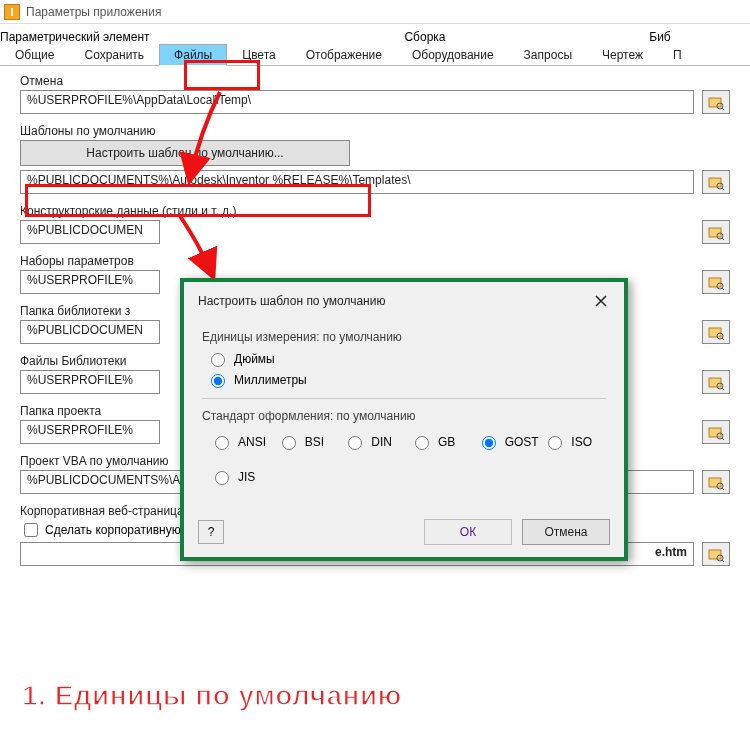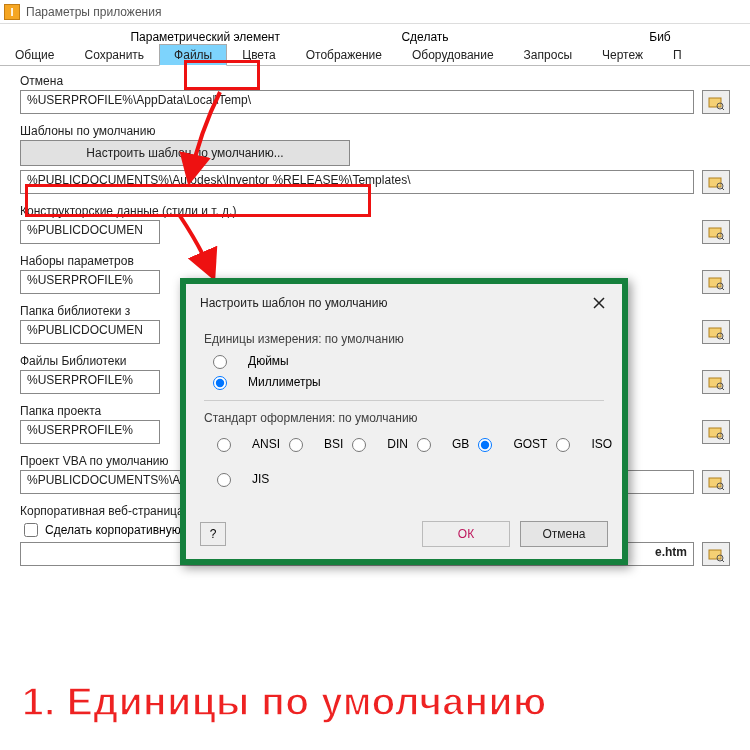--- a/index.html
+++ b/index.html
@@ -18,49 +18,49 @@
   .browse-btn { width: 28px; height: 24px; border: 1px solid #888; background: #eee; display: flex; align-items: center; justify-content: center; }
   .browse-btn svg { width:16px; height:16px; }
   .wide-btn { width: 330px; height: 26px; border: 1px solid #888; background: #e1e1e1; color: #222; cursor: default; }
   .checkbox-row { display:flex; align-items:center; gap:4px; margin-bottom:2px; }
   .checkbox-row input { width:14px;height:14px; }
   
   .red-box { position: absolute; border: 3px solid #e11; pointer-events: none; z-index: 5; }
   .arrow { position:absolute; z-index:6; }
   .arrow svg { overflow: visible; }
   
-  .dialog { position: absolute; left: 180px; top: 278px; width: 448px; background: #f0f0f0; border: 6px solid #15803d; box-shadow: 3px 3px 10px rgba(0,0,0,.4); z-index: 10; }
+  .dialog { position: absolute; left: 180px; top: 278px; width: 448px; background: #f0f0f0; border: 4px solid #15803d; box-shadow: 3px 3px 10px rgba(0,0,0,.4); z-index: 10; }
   .dialog-title { display:flex; align-items:center; justify-content:space-between; padding: 10px 14px 6px; font-size: 13px; color:#222;}
   .dialog-close { width:18px;height:18px; display:flex;align-items:center;justify-content:center; }
   .dialog-body { padding: 6px 18px 14px; }
   .section-label { margin: 8px 0 6px; color:#404040; }
-  .radio-row { display:flex; align-items:center; gap:18px; margin: 4px 0 4px 4px; }
+  .radio-row { display:flex; align-items:center; gap:6px; margin: 4px 0 4px 4px; }
   .radio-row input { width:14px;height:14px; }
   .hr { border:none; border-top:1px solid #ccc; margin: 10px 0; background:#fff; }
   .radio-grid { display:grid; grid-template-columns: repeat(6, 1fr); row-gap:10px; margin:4px 0 4px 4px;}
   .dialog-buttons { display:flex; justify-content:space-between; align-items:center; padding: 12px 14px; }
   .btn { width: 88px; height: 26px; border: 1px solid #999; background:#e5e5e5; color:#222; }
-  .btn.disabled { color:#be185d; background:#eee; border-color:#bbb; }
+  .btn.disabled { color:#4c1d95; background:#eee; border-color:#bbb; }
   .help-btn { width:26px;height:24px;border:1px solid #aaa;background:#eee;display:flex;align-items:center;justify-content:center;}
   
-  .big-anno { position:absolute; left: 22px; top: 680px; font-size: 39px; font-weight: 800; color:#e22; -webkit-text-stroke: 1.5px #fff; text-shadow: 0 0 2px #fff; z-index: 20; letter-spacing: 0.5px;}
+  .big-anno { position:absolute; left: 22px; top: 680px; font-size: 28px; font-weight: 800; color:#e22; -webkit-text-stroke: 1.5px #fff; text-shadow: 0 0 2px #fff; z-index: 20; letter-spacing: 0.5px;}
   .upper-row { display:flex; border-bottom:none; margin-top:6px;}
-  .upper-row .span1{width:280px;text-align:right;} .upper-row .span2{width:290px;text-align:center;} .upper-row .span3{flex:1;text-align:center;}
+  .upper-row .span1{width:280px;text-align:left;} .upper-row .span2{width:290px;text-align:center;} .upper-row .span3{flex:1;text-align:center;}
 </style>
 </head>
 <body>
 
 <div class="titlebar">
   <span class="icon">I</span>
   <span>Параметры приложения</span>
 </div>
 
 <div class="upper-row">
   <div class="span1">Параметрический элемент</div>
-  <div class="span2">Сделать</div>
+  <div class="span2">Сборка</div>
   <div class="span3">Биб</div>
 </div>
 
 <div class="tabs-row lower">
   <div class="tab">Общие</div>
   <div class="tab">Сохранить</div>
   <div class="tab active">Файлы</div>
   <div class="tab">Цвета</div>
   <div class="tab">Отображение</div>
   <div class="tab">Оборудование</div>

